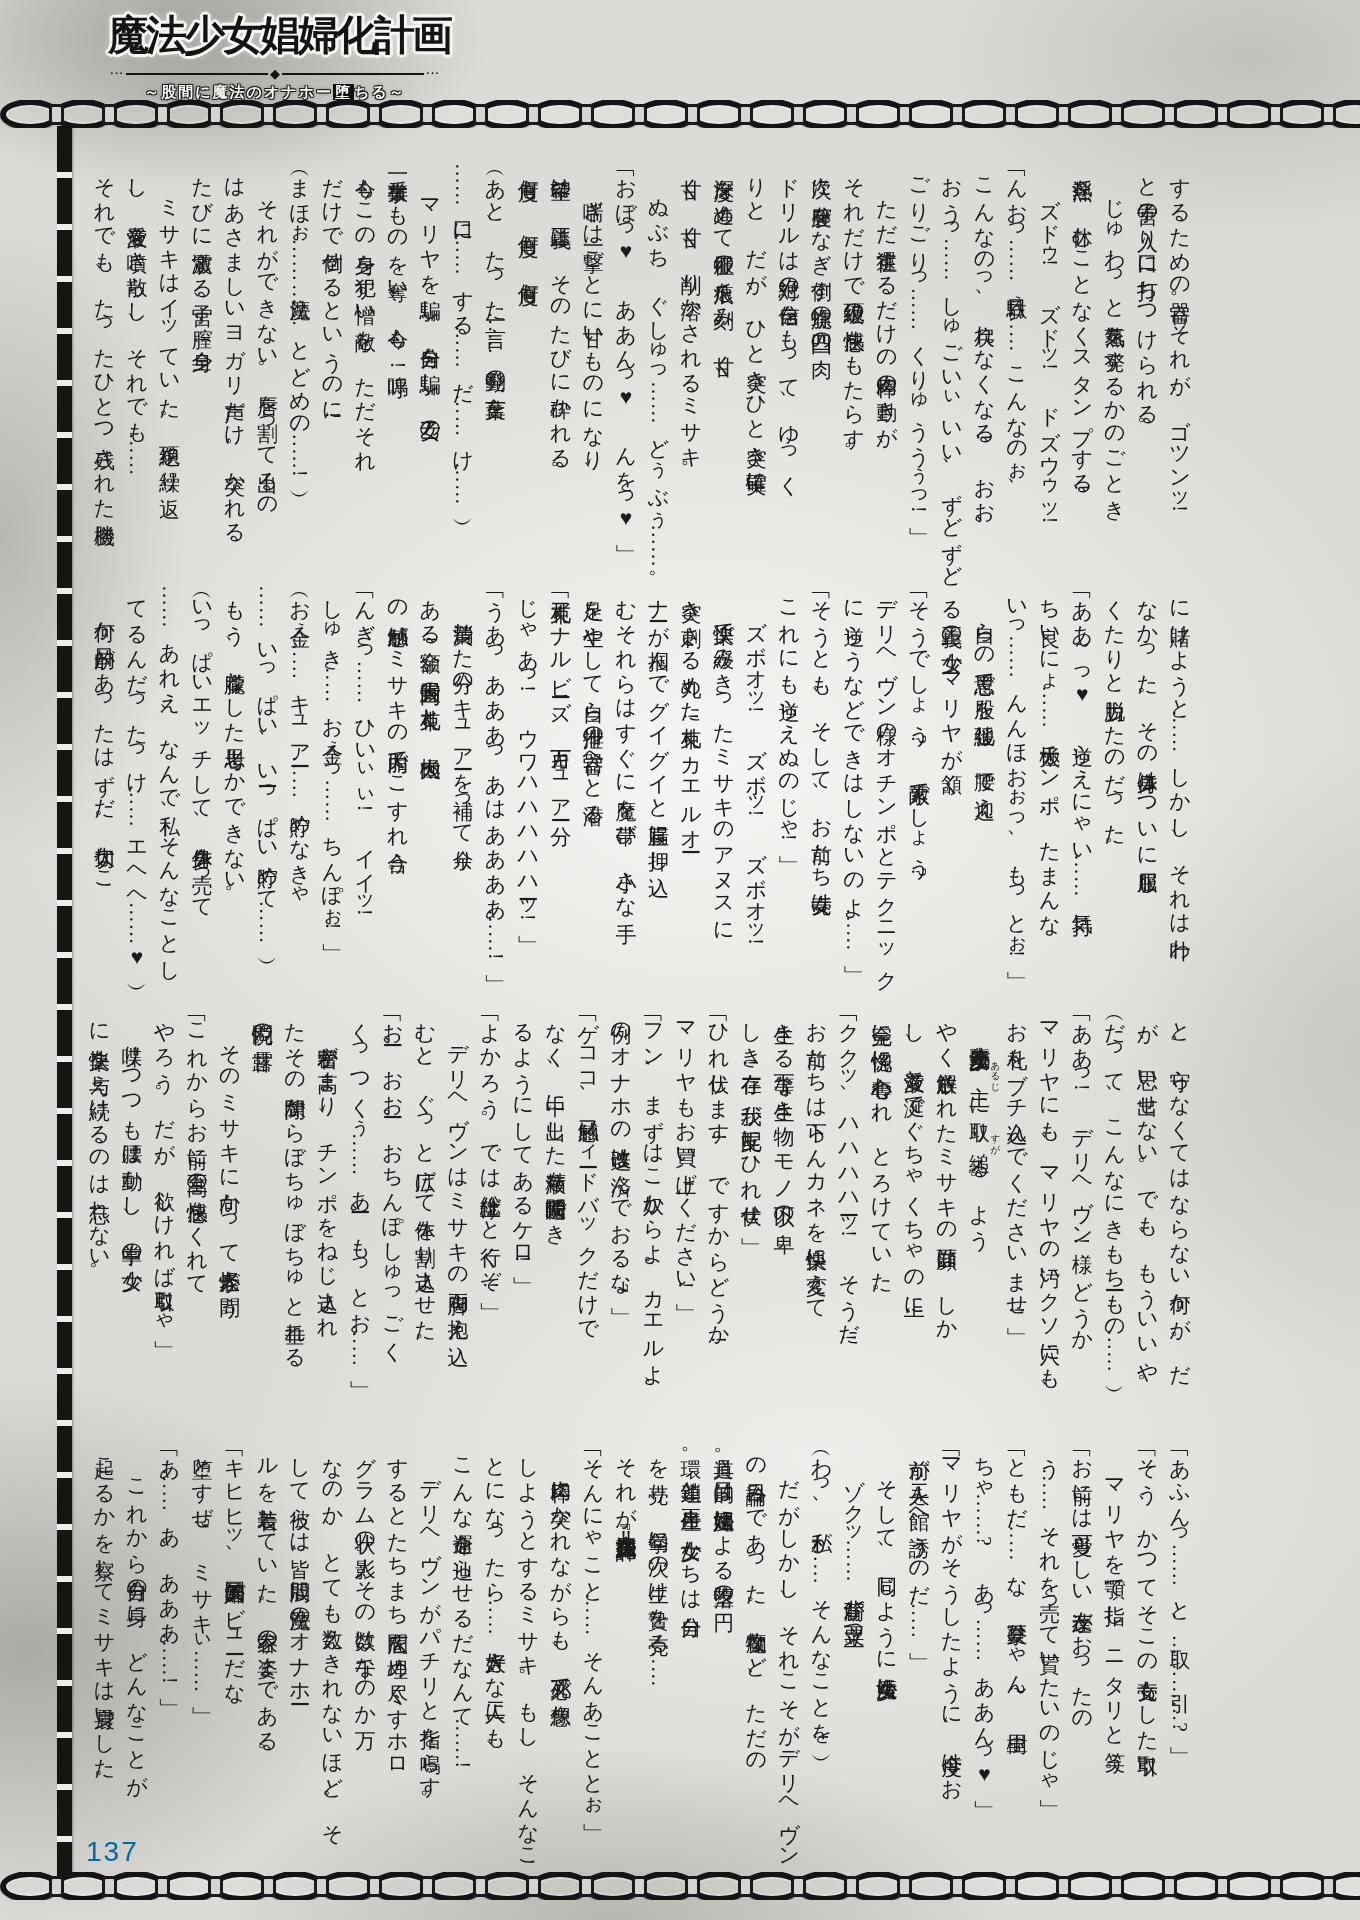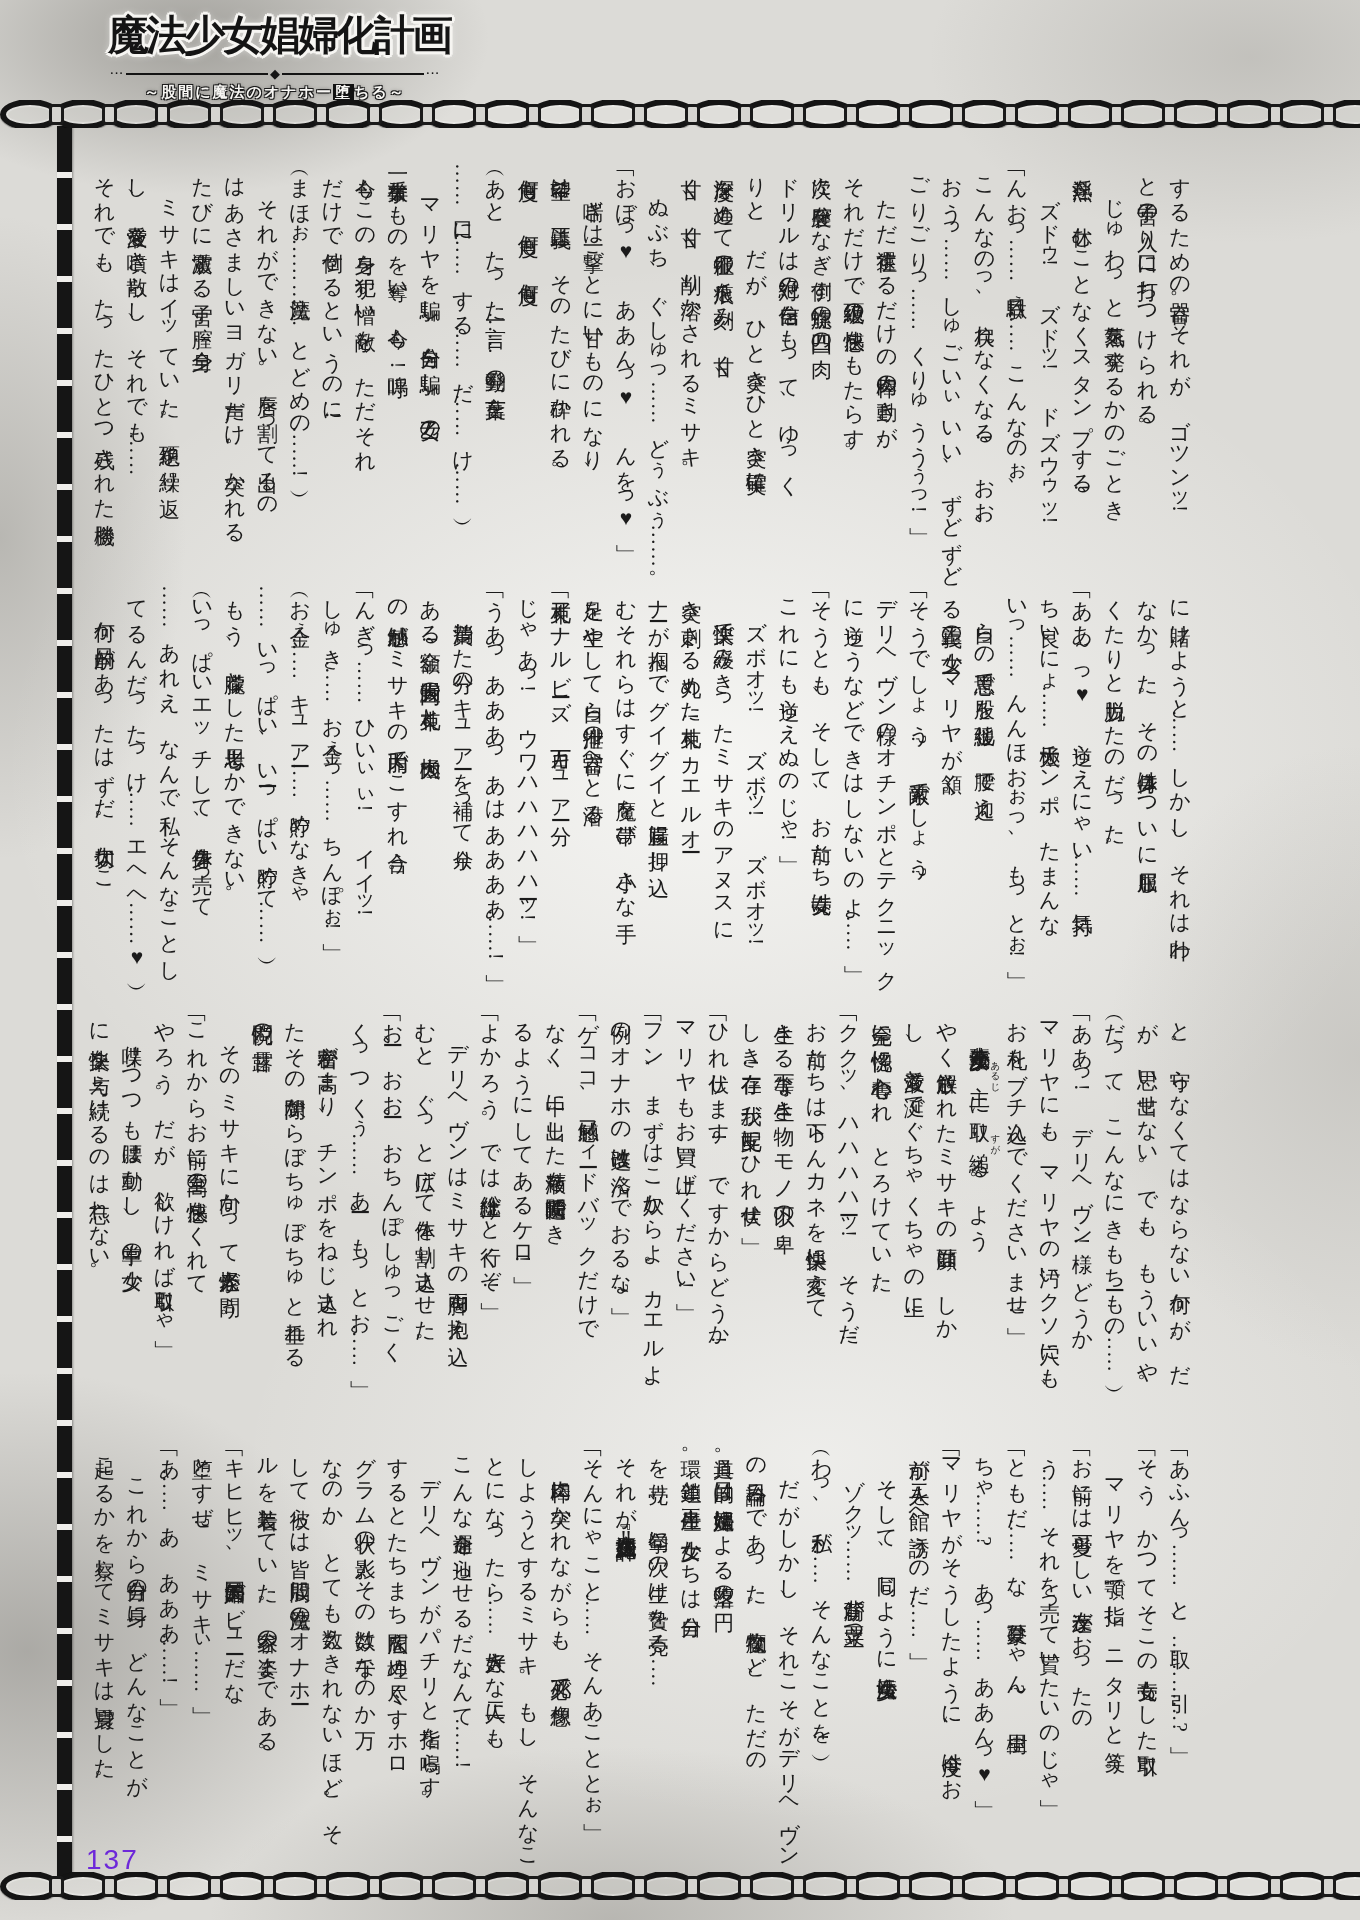--- a/index.html
+++ b/index.html
@@ -62,21 +62,21 @@
   .band-2{top:585px;}
   .band-3{top:1008px;}
   .band-4{top:1443px;}
   .col{display:block;line-height:32.6px;white-space:nowrap;}
   .col ruby rt{font-size:9.5px;letter-spacing:0;color:#1b1b1b;}
   .up{text-orientation:upright;}
   
   .page-number{
     position:absolute;left:86px;top:1836px;z-index:2;
     font-family:"Liberation Sans","DejaVu Sans",sans-serif;
-    font-size:28px;color:#6d28d9;letter-spacing:2px;margin-top:8px;
+    font-size:28px;color:#0369a1;letter-spacing:2px;
   }
 </style>
 </head>
 <body>
 
 <div class="header">
   <h1 class="title">魔法少女娼婦化計画</h1>
   <div class="ornament">
     <span class="end-dots">···</span>
     <span class="rule"></span>

